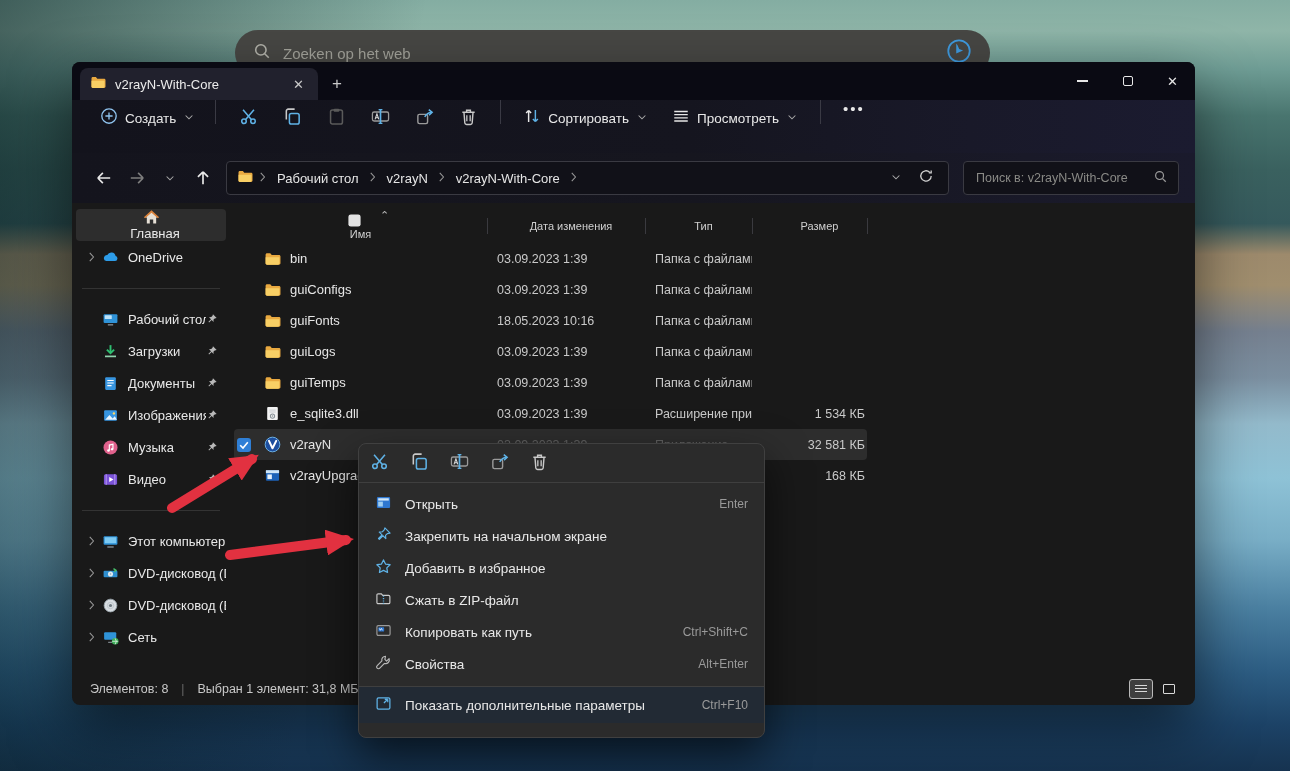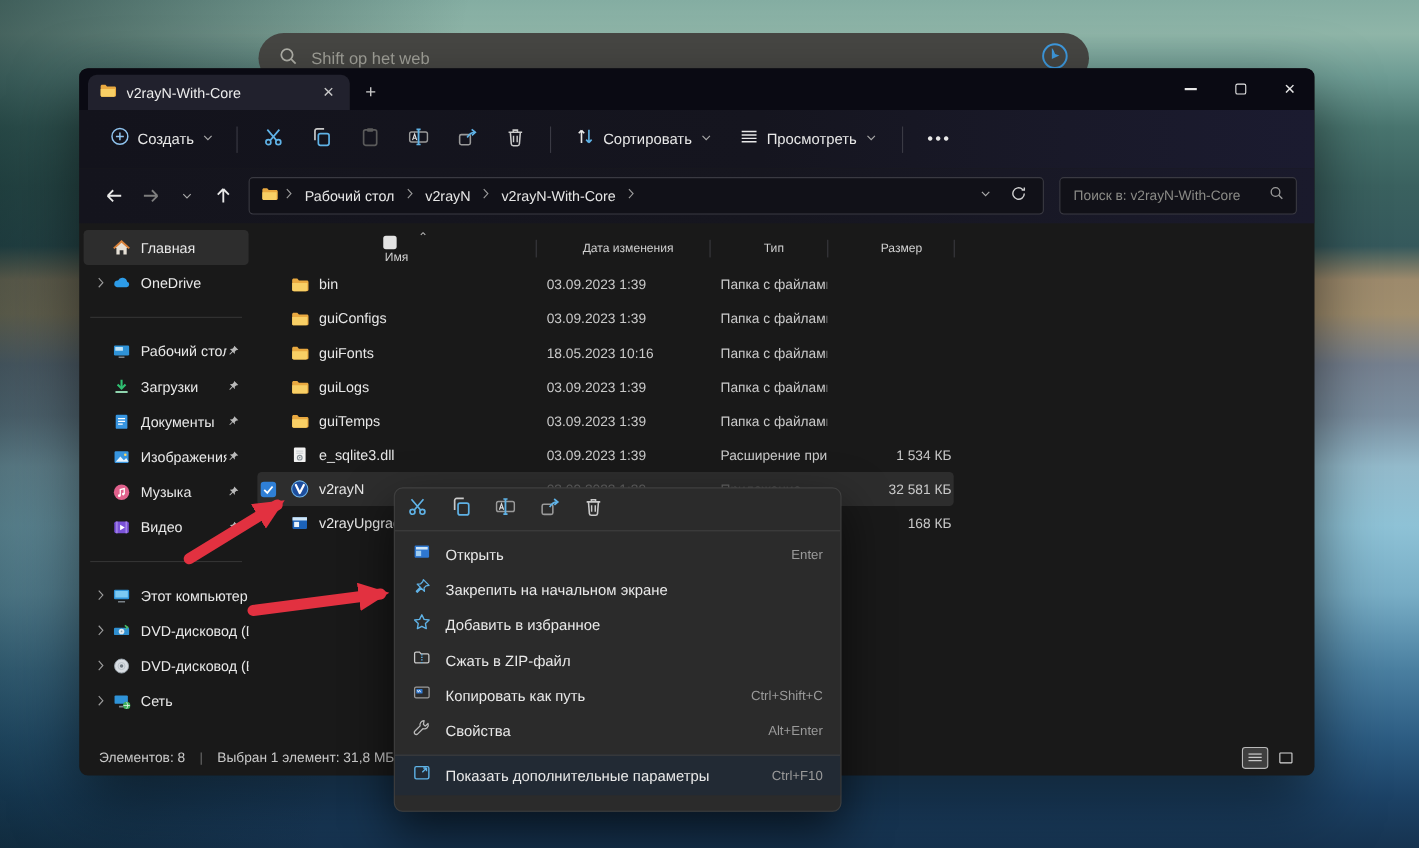--- a/index.html
+++ b/index.html
@@ -23,21 +23,21 @@
   .tab{margin-left:8px;height:32px;width:238px;background:#21212d;border-radius:8px 8px 0 0;
     display:flex;align-items:center;gap:9px;padding:0 10px;}
   .tab .ttl{color:#ececec;font-size:13px;flex:1;white-space:nowrap;overflow:hidden;}
   .tab .tclose{color:#c9c9c9;font-size:13px;padding:0 4px;}
   .newtab{color:#c9c9c9;font-size:17px;padding:0 14px;height:32px;display:flex;align-items:center;}
   .wincontrols{margin-left:auto;display:flex;height:38px;}
   .wc{width:45px;height:38px;display:flex;align-items:center;justify-content:center;color:#e8e8e8;font-size:13px;}
   .wc .minli{display:block;width:11px;height:1.4px;background:#e8e8e8;}
   .wc .maxsq{display:block;width:10px;height:10px;border:1.2px solid #e8e8e8;border-radius:2px;}
   
-  .cmdbar{height:53px;display:flex;align-items:center;padding:0 10px 0 18px;
+  .cmdbar{height:53px;display:flex;padding:0 10px 0 18px;
     background:linear-gradient(90deg,#13131c,#15151f 55%,#191929 80%,#1b1b30);}
   .newbtn{display:flex;align-items:center;gap:7px;padding:0 10px;height:36px;border-radius:4px;}
   .newbtn .lbl{color:#e8e8e8;font-size:13.5px;}
   .vsep{width:1px;height:24px;background:#3a3a44;margin:0 10px;}
   .icobtn{width:44px;height:36px;display:flex;align-items:center;justify-content:center;border-radius:4px;}
   .ddbtn{display:flex;align-items:center;gap:7px;padding:0 12px;height:36px;border-radius:4px;}
   .ddbtn .lbl{color:#e8e8e8;font-size:13.5px;}
   .more{color:#e8e8e8;font-size:15px;letter-spacing:2px;padding:0 12px;}
   
   .addrbar{height:50px;display:flex;align-items:center;padding:0 16px;gap:2px;
@@ -52,21 +52,21 @@
   .searchbox input{flex:1;background:transparent;border:0;outline:0;color:#c9c9c9;font-size:12.5px;min-width:0;}
   .searchbox input::placeholder{color:#8a8a86;}
   
   .bodyrow{display:flex;height:469px;}
   .sidebar{width:158px;padding-top:6px;flex-shrink:0;}
   .sbitem{height:32px;display:flex;align-items:center;margin:0 4px;padding-left:8px;border-radius:4px;gap:0;}
   .sbitem .chev{width:16px;display:flex;justify-content:center;}
   .sbitem .sbicon{width:20px;display:flex;justify-content:center;margin-right:8px;}
   .sbitem .lbl{color:#e8e8e8;font-size:13px;white-space:nowrap;overflow:hidden;flex:1;}
   .sbitem .pin{margin-left:auto;margin-right:8px;display:flex;}
-  .sbitem.sel{background:#2d2d2d;}
+  .sbitem.sel{background:#2d2d2d;flex-direction:column;}
   .sbdivider{height:30px;display:flex;align-items:center;}
   .sbdivider i{display:block;height:1px;background:#333;width:138px;margin:0 auto;}
   
   .filearea{flex:1;position:relative;padding:6px 0 0 4px;}
   .fhead{height:34px;display:flex;align-items:center;position:relative;}
   .fh{color:#cfcfcf;font-size:11px;display:flex;align-items:center;flex-direction:column;}
   .fh.c1{width:253px;}
   .fh.c2{width:158px;padding-left:10px;}
   .fh.c3{width:107px;padding-left:10px;}
   .fh.c4{width:115px;padding-left:20px;justify-content:center;}
@@ -109,21 +109,21 @@
 </head>
 <body>
 
 <div class="screen">
 
   <div class="web-pill">
     <span><svg width="18" height="18" viewBox="0 0 16 16" fill="none" xmlns="http://www.w3.org/2000/svg">
           <circle cx="7" cy="7" r="4.6" stroke="#b3b3ab" stroke-width="1.4"></circle>
           <path d="M10.4 10.4 14 14" stroke="#b3b3ab" stroke-width="1.4"></path>
         </svg></span>
-    <span class="wtxt">Shift op het web</span>
+    <span class="wtxt">Zoeken op het web</span>
     <span class="bing"><svg width="26" height="26" viewBox="0 0 16 16" fill="none" xmlns="http://www.w3.org/2000/svg">
           <circle cx="8" cy="8" r="6.6" stroke="#3f9be0" stroke-width="1.1"></circle>
           <path d="M6.3 3.4v6.2l4.2-1.9-2.4-.9-1-2.4Z" fill="#3f9be0"></path>
         </svg></span>
   </div>
 
   <div class="window">
 
     <div class="tabbar">
       <div class="tab">

